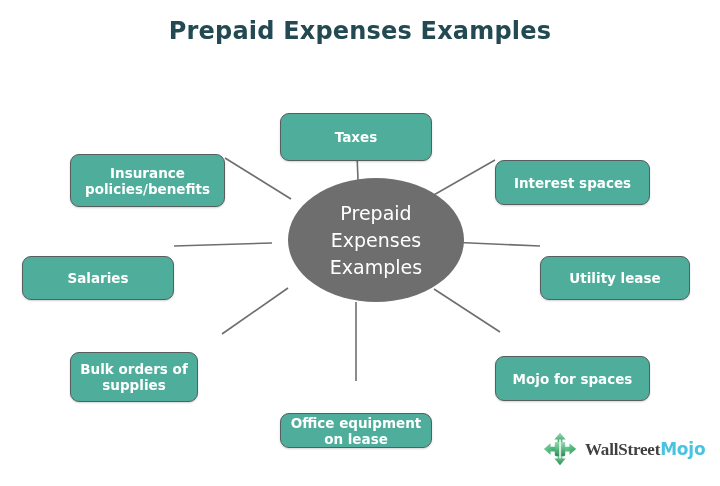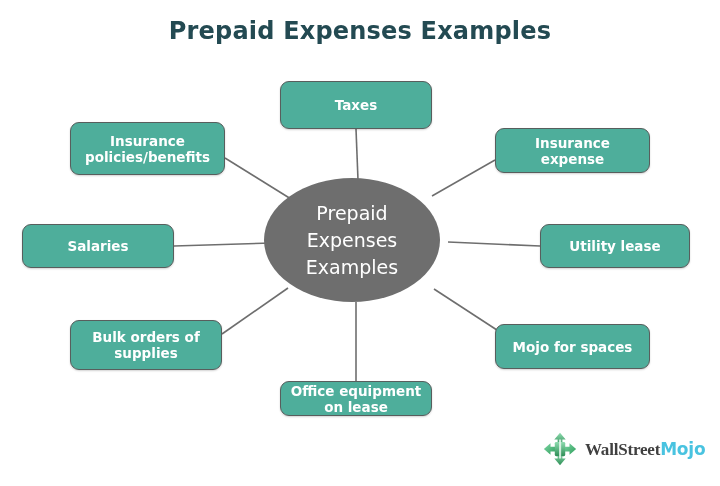--- a/index.html
+++ b/index.html
@@ -47,28 +47,29 @@
     align-items: center;
     justify-content: center;
     text-align: center;
     color: #ffffff;
     font-weight: bold;
     font-size: 13.5px;
     line-height: 16px;
     padding: 2px 6px;
     box-shadow: 0 1px 2px rgba(0,0,0,0.18);
     font-family: "DejaVu Sans", "Liberation Sans", sans-serif;
+    margin-top: 32px;
   }
   .node-label {
     display: block;
     white-space: pre-line;
   }
   #center-node {
     position: absolute;
-    left: 264px;
+    left: 288px;
     top: 178px;
     width: 176px;
     height: 124px;
     background: #6e6e6e;
     border-radius: 50%;
     display: flex;
     align-items: center;
     justify-content: center;
     text-align: center;
     color: #ffffff;
@@ -126,33 +127,33 @@
     <span id="center-label">Prepaid
 Expenses
 Examples</span>
   </div>
 
   <div id="nodes-layer">
       <div class="node" style="left: 280px; top: 81px; width: 152px; height: 48px;">
         <span class="node-label">Taxes</span>
       </div>
       <div class="node" style="left: 495px; top: 128px; width: 155px; height: 45px;">
-        <span class="node-label">Insurance expense</span>
+        <span class="node-label">Interest spaces</span>
       </div>
       <div class="node" style="left: 540px; top: 224px; width: 150px; height: 44px;">
         <span class="node-label">Utility lease</span>
       </div>
       <div class="node" style="left: 495px; top: 324px; width: 155px; height: 45px;">
         <span class="node-label">Mojo for spaces</span>
       </div>
       <div class="node" style="left: 280px; top: 381px; width: 152px; height: 35px;">
         <span class="node-label">Office equipment
 on lease</span>
       </div>
-      <div class="node" style="left: 70px; top: 320px; width: 152px; height: 50px;">
+      <div class="node" style="left: 70px; top: 320px; width: 128px; height: 50px;">
         <span class="node-label">Bulk orders of
 supplies</span>
       </div>
       <div class="node" style="left: 22px; top: 224px; width: 152px; height: 44px;">
         <span class="node-label">Salaries</span>
       </div>
       <div class="node" style="left: 70px; top: 122px; width: 155px; height: 53px;">
         <span class="node-label">Insurance
 policies/benefits</span>
       </div>

